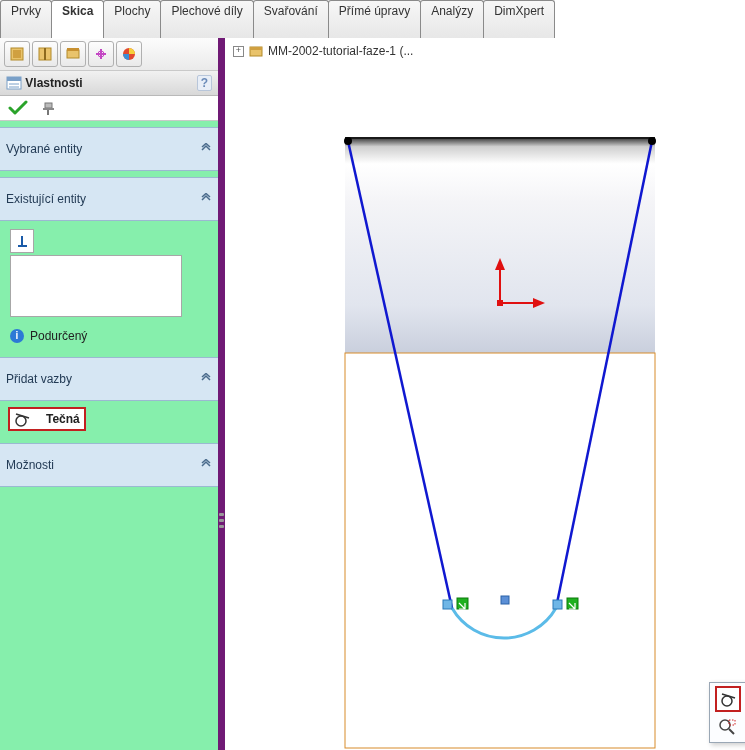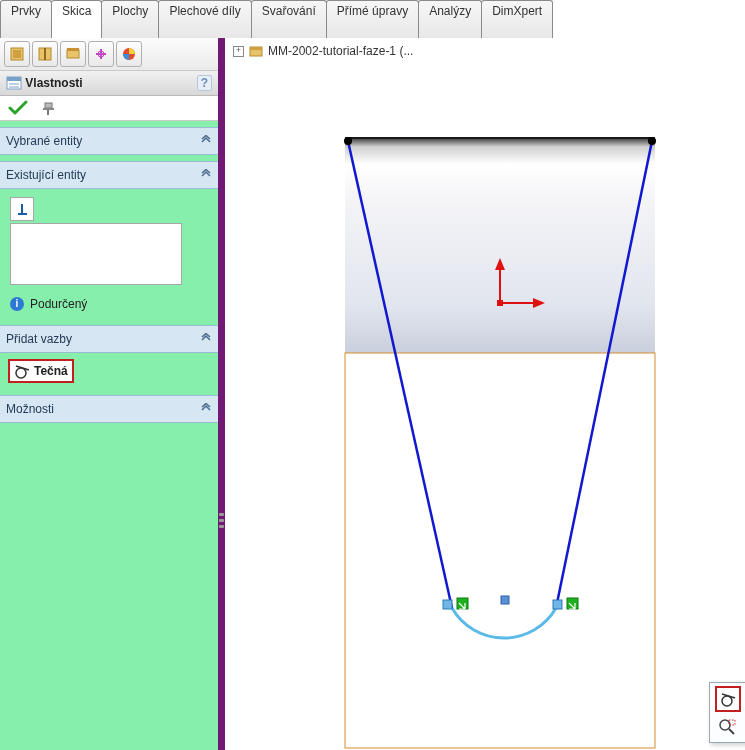--- a/index.html
+++ b/index.html
@@ -1,52 +1,52 @@
 <!DOCTYPE html>
 <html><head>
 <meta charset="utf-8">
 <style>
 html,body{margin:0;padding:0;width:745px;height:750px;font-family:"Segoe UI",Tahoma,Arial,sans-serif;font-size:12px;color:#222;background:#fff;overflow:hidden}
 
 .tabs{display:flex;height:38px;background:#fff;position:relative;z-index:2}
 .tab{padding:3px 10px 0;border:1px solid #8a8a8a;border-bottom:none;background:linear-gradient(#f7f7f7,#e7e7e7);margin-right:-1px;cursor:default;border-radius:3px 3px 0 0;font-size:12px;color:#333}
-.tab.active{background:#fff;font-weight:normal;position:relative}
+.tab.active{background:#fff;font-weight:bold;position:relative}
 .tab.active::after{content:"";position:absolute;left:0;right:0;bottom:-1px;height:2px;background:#fff}
 .tab-underline{height:1px;background:#8a8a8a;margin-top:-1px;z-index:1}
 
 .main{display:flex;height:726px}
 .left{width:218px;background:#86efac;border-right:7px solid #701a75;display:flex;flex-direction:column}
 .right{flex:1;position:relative;background:#fff}
 
 .mini-tb{display:flex;gap:2px;padding:3px 4px;border-bottom:1px solid #c9c9c9;background:linear-gradient(#fcfcfc,#eaeaea)}
 .mini-btn{width:24px;height:24px;border:1px solid #b0b0b0;border-radius:3px;background:linear-gradient(#fdfdfd,#e9e9e9);display:flex;align-items:center;justify-content:center}
 .mini-btn svg{display:block}
 
 .panel-title{display:flex;align-items:center;padding:4px 6px;background:linear-gradient(#f1f1f1,#d8d8d8);border-bottom:1px solid #b9b9b9;font-weight:bold}
 .panel-title .spacer{flex:1}
 .help-q{color:#6a8ab8;font-weight:bold;padding:0 3px;border:1px solid #b8c6da;border-radius:2px;background:#e8eef7}
 
 .ok-row{display:flex;gap:10px;padding:4px 8px;border-bottom:1px solid #c9c9c9;background:#fff}
 .ok-row svg{display:block}
 
-.sec{background:#d6e6f3;border-top:1px solid #9bb9d1;border-bottom:1px solid #9bb9d1;padding:6px 6px;display:flex;align-items:center;margin-top:6px}
+.sec{background:#d6e6f3;border-top:1px solid #9bb9d1;border-bottom:1px solid #9bb9d1;padding:14px 6px;display:flex;align-items:center;margin-top:6px}
 .sec .t{flex:1;font-weight:normal;color:#233b55}
 .chev{color:#4a6b8c}
 
 .sel-wrap{padding:8px 10px}
 .sel-list{border:1px solid #7db6d6;background:#dff0f8;width:170px;height:70px;padding:2px 4px;font-size:12px;color:#1a1a1a}
 
 .ex-wrap{padding:8px 10px}
 .ex-icon{width:22px;height:22px;border:1px solid #a7a7a7;background:#fff;display:flex;align-items:center;justify-content:center;margin-bottom:2px}
 .ex-list{border:1px solid #a7a7a7;background:#fff;width:170px;height:60px}
 .info-row{display:flex;align-items:center;gap:6px;padding:4px 10px 8px}
 .info-ic{width:14px;height:14px;border-radius:50%;background:#2c7ad6;color:#fff;text-align:center;line-height:14px;font-size:10px;font-weight:bold}
 
 .add-wrap{padding:6px 8px}
-.add-btn{display:inline-flex;align-items:center;gap:4px;border:2px solid #c22020;padding:2px 4px;background:#fff}
+.add-btn{display:inline-flex;align-items:center;gap:16px;border:2px solid #c22020;padding:2px 4px;background:#fff}
 .add-btn .ic{width:16px;height:16px;display:flex;align-items:center;justify-content:center}
 
 .opt-wrap{padding:6px 10px}
 .chk{display:inline-block;width:13px;height:13px;border:1px solid #7a7a7a;background:#fff;vertical-align:-2px;margin-right:6px}
 
 .tree-line{position:absolute;left:8px;top:6px;display:flex;align-items:center;gap:4px;font-size:12px;color:#333}
 .tree-plus{width:9px;height:9px;border:1px solid #888;font-size:9px;line-height:7px;text-align:center;color:#555}
 
 .canvas{position:absolute;left:110px;top:60px;width:360px;height:660px}
 

